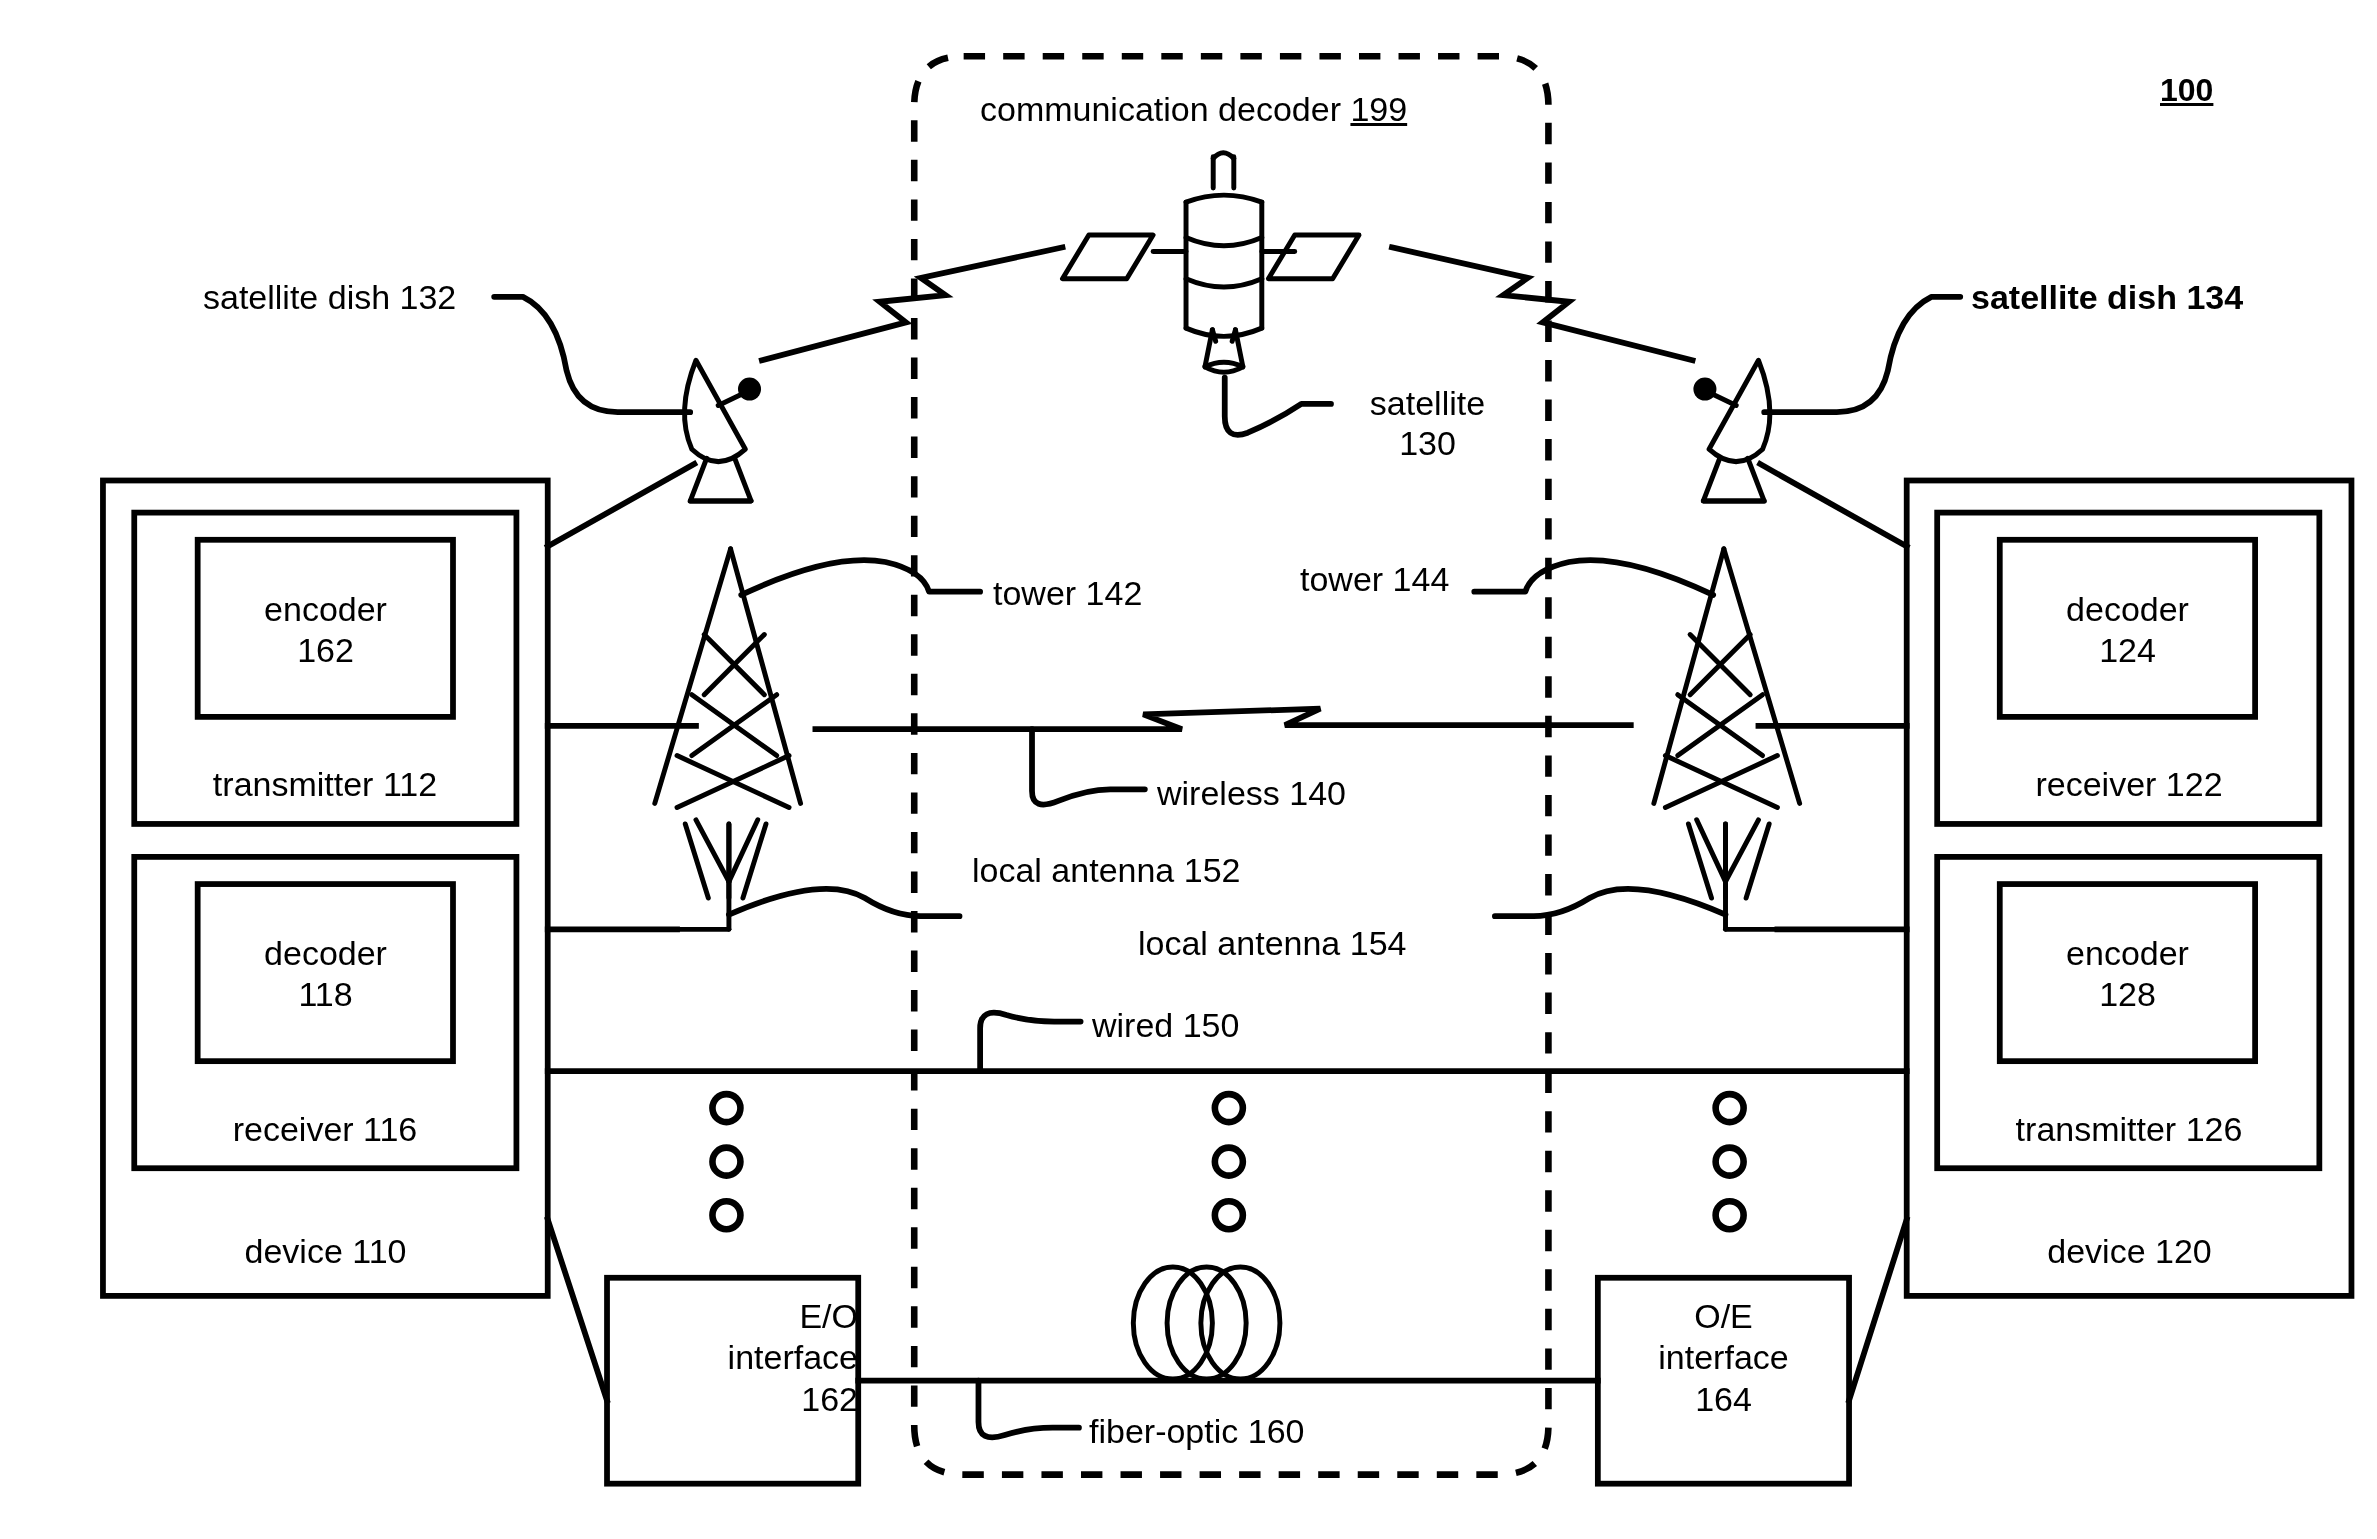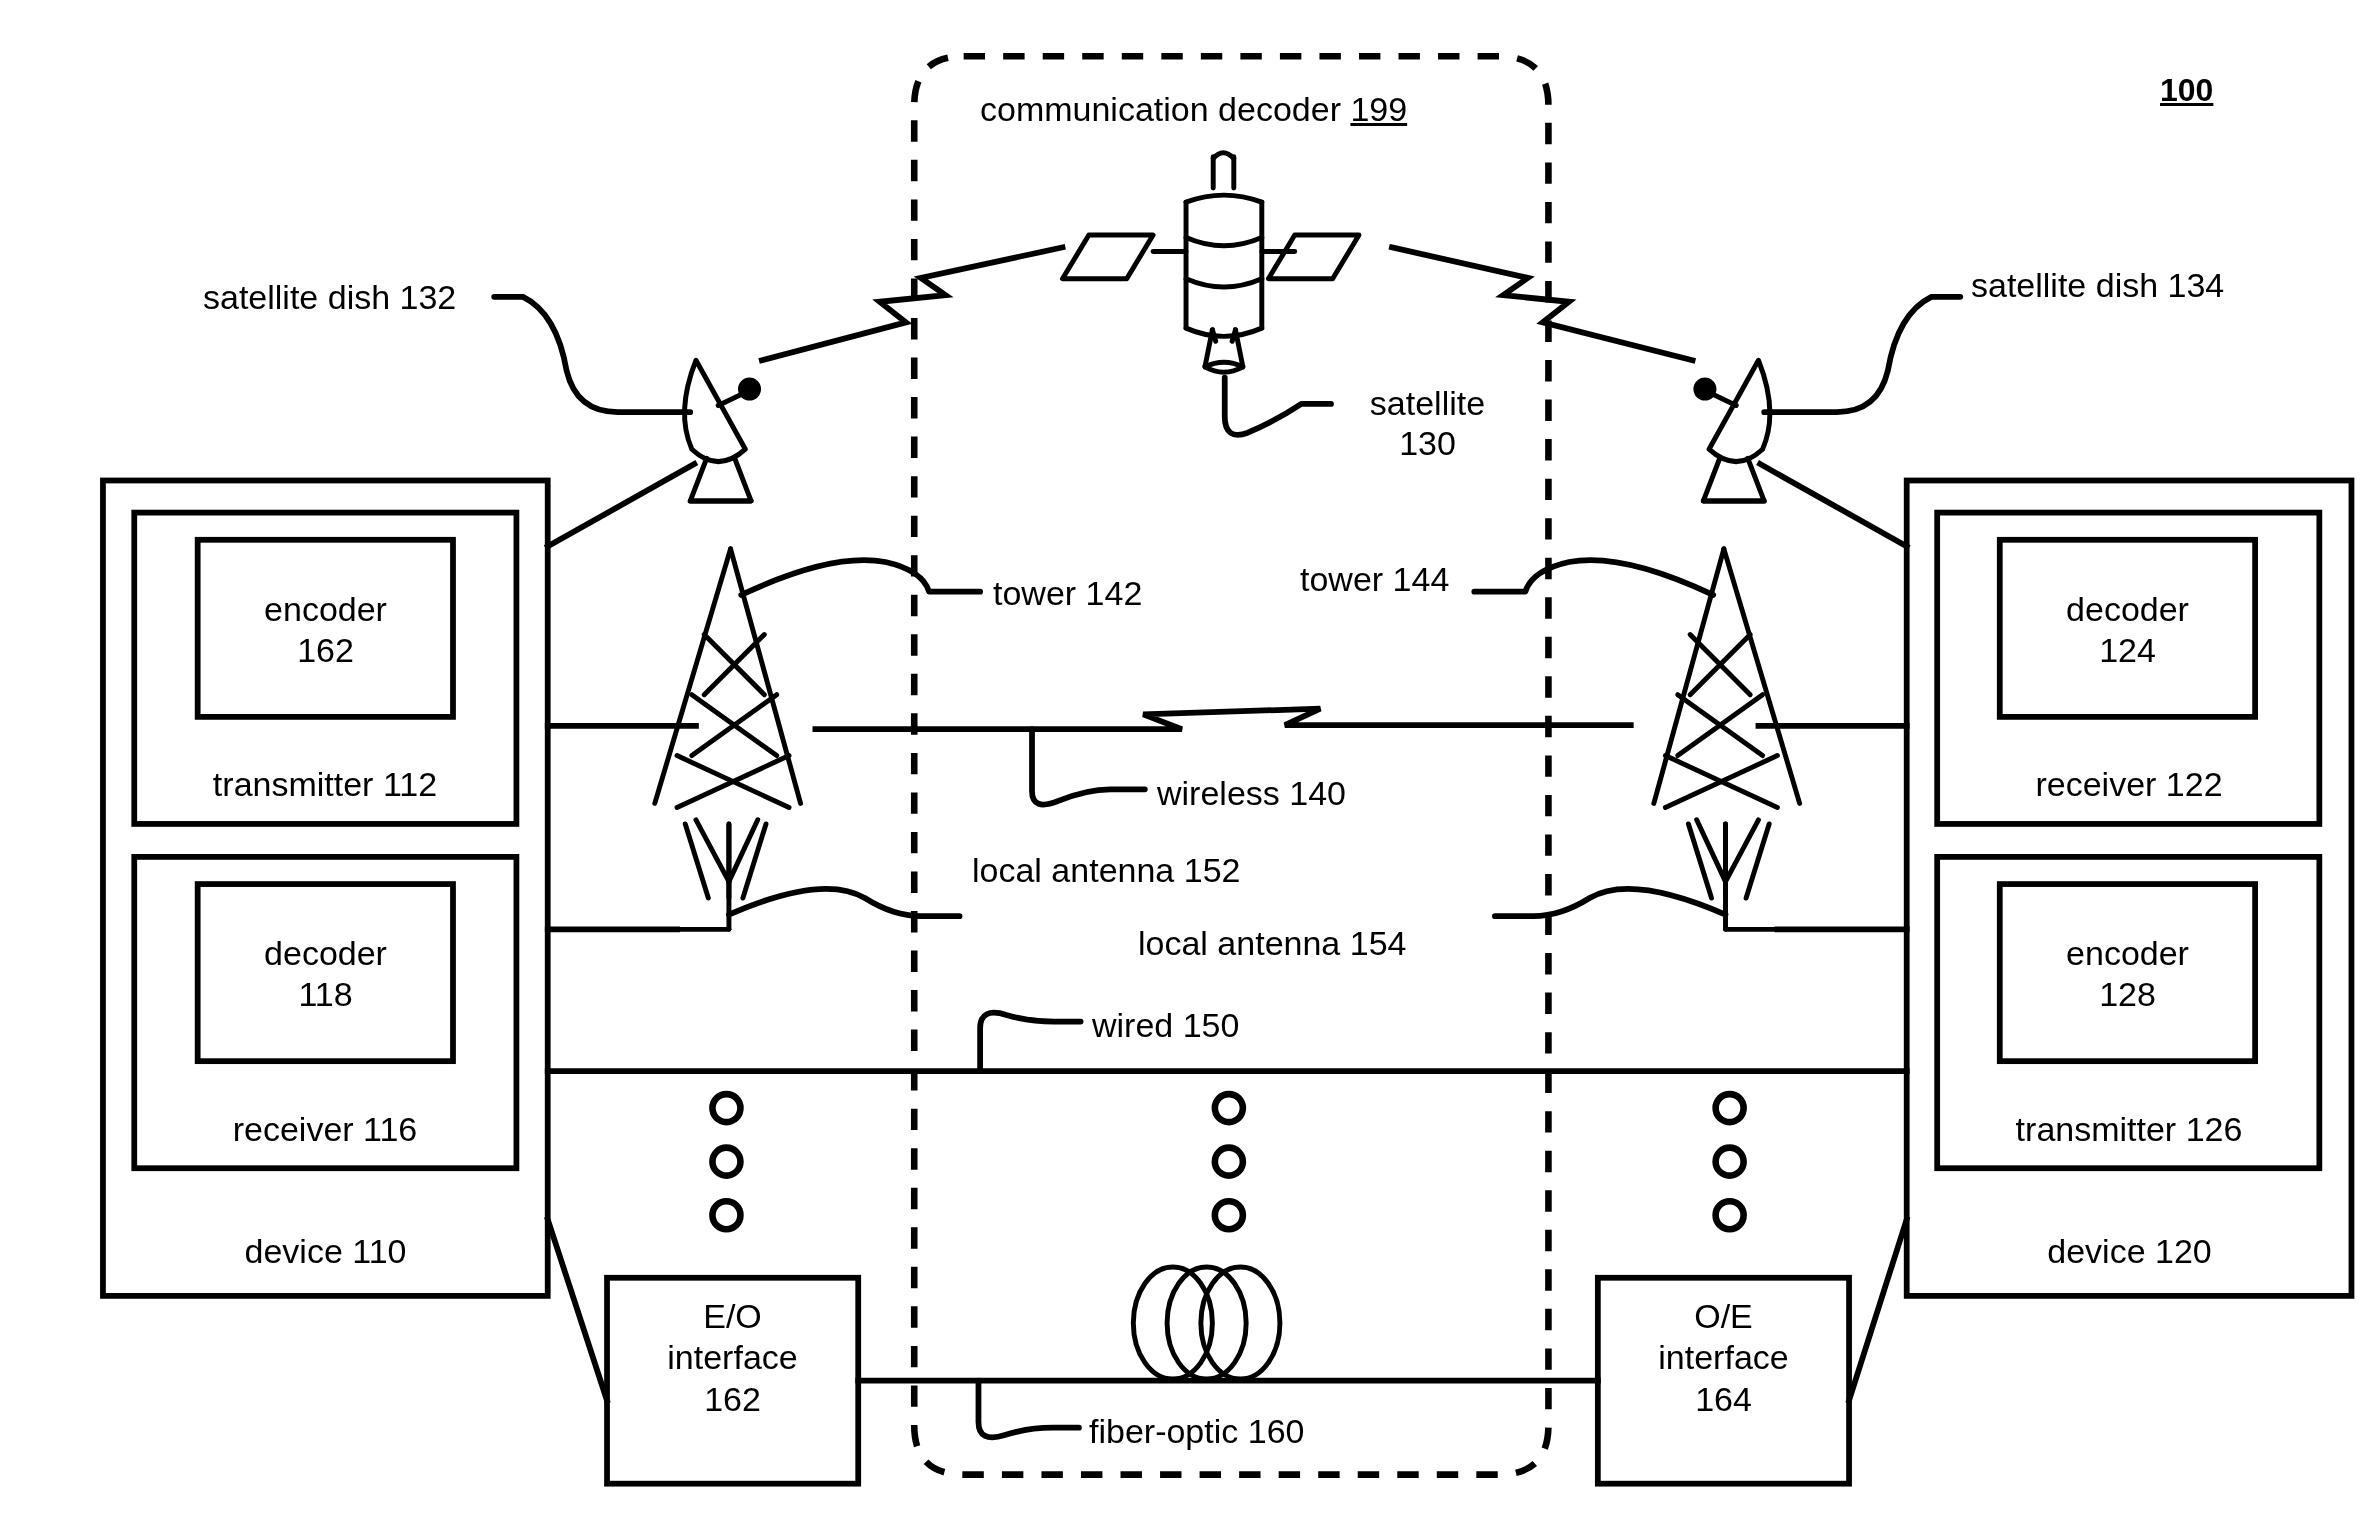--- a/index.html
+++ b/index.html
@@ -280,21 +280,21 @@
     <path class="stroke" d="M 2315 1480 L 2245 1700"></path>
 
   </svg>
 
   <div class="fignum" style="left:2160px; top:72px;">100</div>
 
   <div class="lbl" style="left:980px; top:89px;"><span>communication decoder</span> <span class="u">199</span></div>
 
   <div class="lbl" style="left:203px; top:277px;">satellite dish 132</div>
 
-  <div class="lbl" style="left:1971px; top:265px;">satellite dish 134</div>
+  <div class="lbl" style="left:1971px; top:277px;font-weight:bold;">satellite dish 134</div>
 
   <div class="lbl center" style="left:1341px; top:383px; width:173px;">
     <div>satellite</div>
     <div>130</div>
   </div>
 
   <div class="lbl" style="left:993px; top:573px;">tower 142</div>
 
   <div class="lbl" style="left:1300px; top:559px;">tower 144</div>
 
@@ -329,21 +329,21 @@
   <div class="boxlabel" style="left:1938px; top:764px; width:382px;"><span>receiver</span> <span class="u">122</span></div>
 
   <div class="boxlabel" style="left:2000px; top:933px; width:255px;">
     <div>encoder</div>
     <div class="u">128</div>
   </div>
   <div class="boxlabel" style="left:1938px; top:1109px; width:382px;"><span>transmitter</span> <span class="u">126</span></div>
 
   <div class="boxlabel" style="left:1907px; top:1231px; width:445px;"><span>device</span> <span class="u">120</span></div>
 
-  <div class="boxlabel" style="left:607px; top:1296px; width:251px;">
+  <div class="boxlabel" style="left:607px; top:1296px; width:251px;text-align:right;">
     <div>E/O</div>
     <div>interface</div>
     <div class="u">162</div>
   </div>
 
   <div class="boxlabel" style="left:1598px; top:1296px; width:251px;">
     <div>O/E</div>
     <div>interface</div>
     <div class="u">164</div>
   </div>

